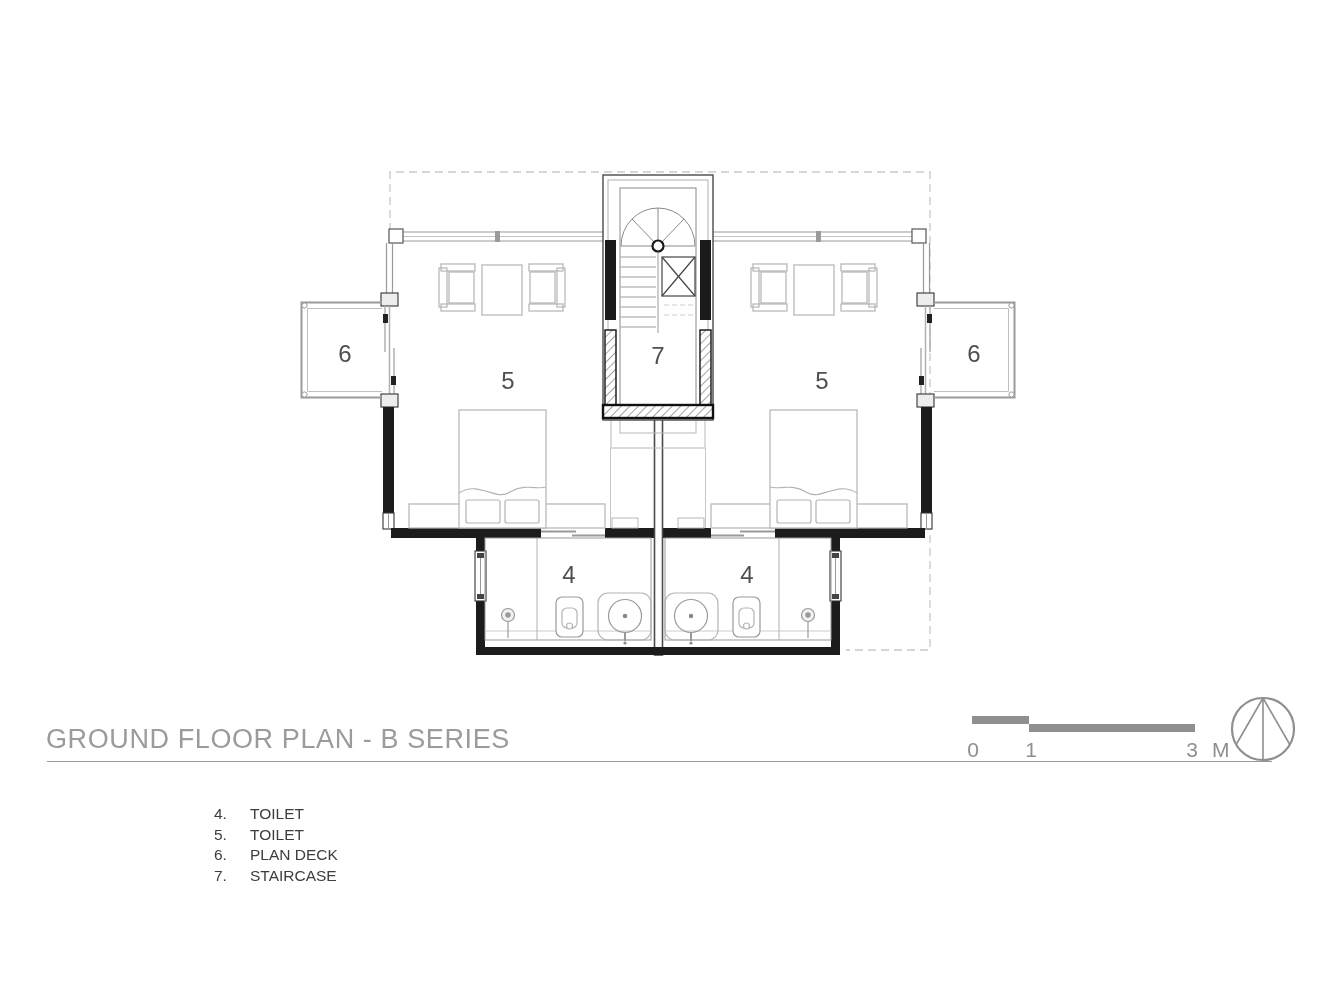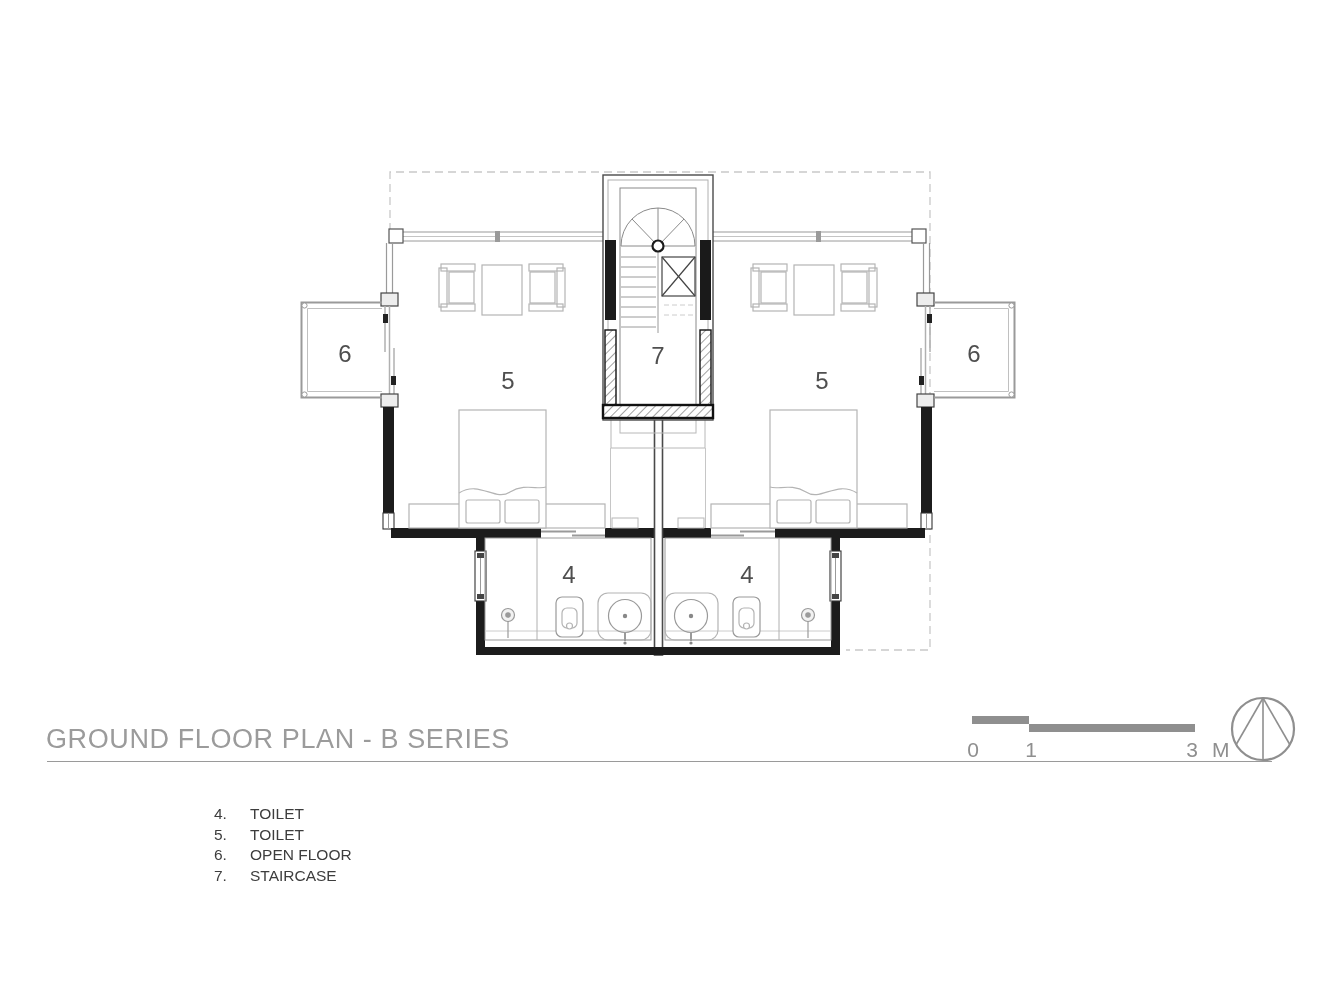--- a/index.html
+++ b/index.html
@@ -269,21 +269,21 @@
     <div class="legend-row">
       <span class="legend-num">4.</span>
       <span class="legend-label">TOILET</span>
     </div>
     <div class="legend-row">
       <span class="legend-num">5.</span>
       <span class="legend-label">TOILET</span>
     </div>
     <div class="legend-row">
       <span class="legend-num">6.</span>
-      <span class="legend-label">OPEN FLOOR</span>
+      <span class="legend-label">PLAN DECK</span>
     </div>
     <div class="legend-row">
       <span class="legend-num">7.</span>
       <span class="legend-label">STAIRCASE</span>
     </div>
   </div>
 
 </div>
 
 </body></html>

